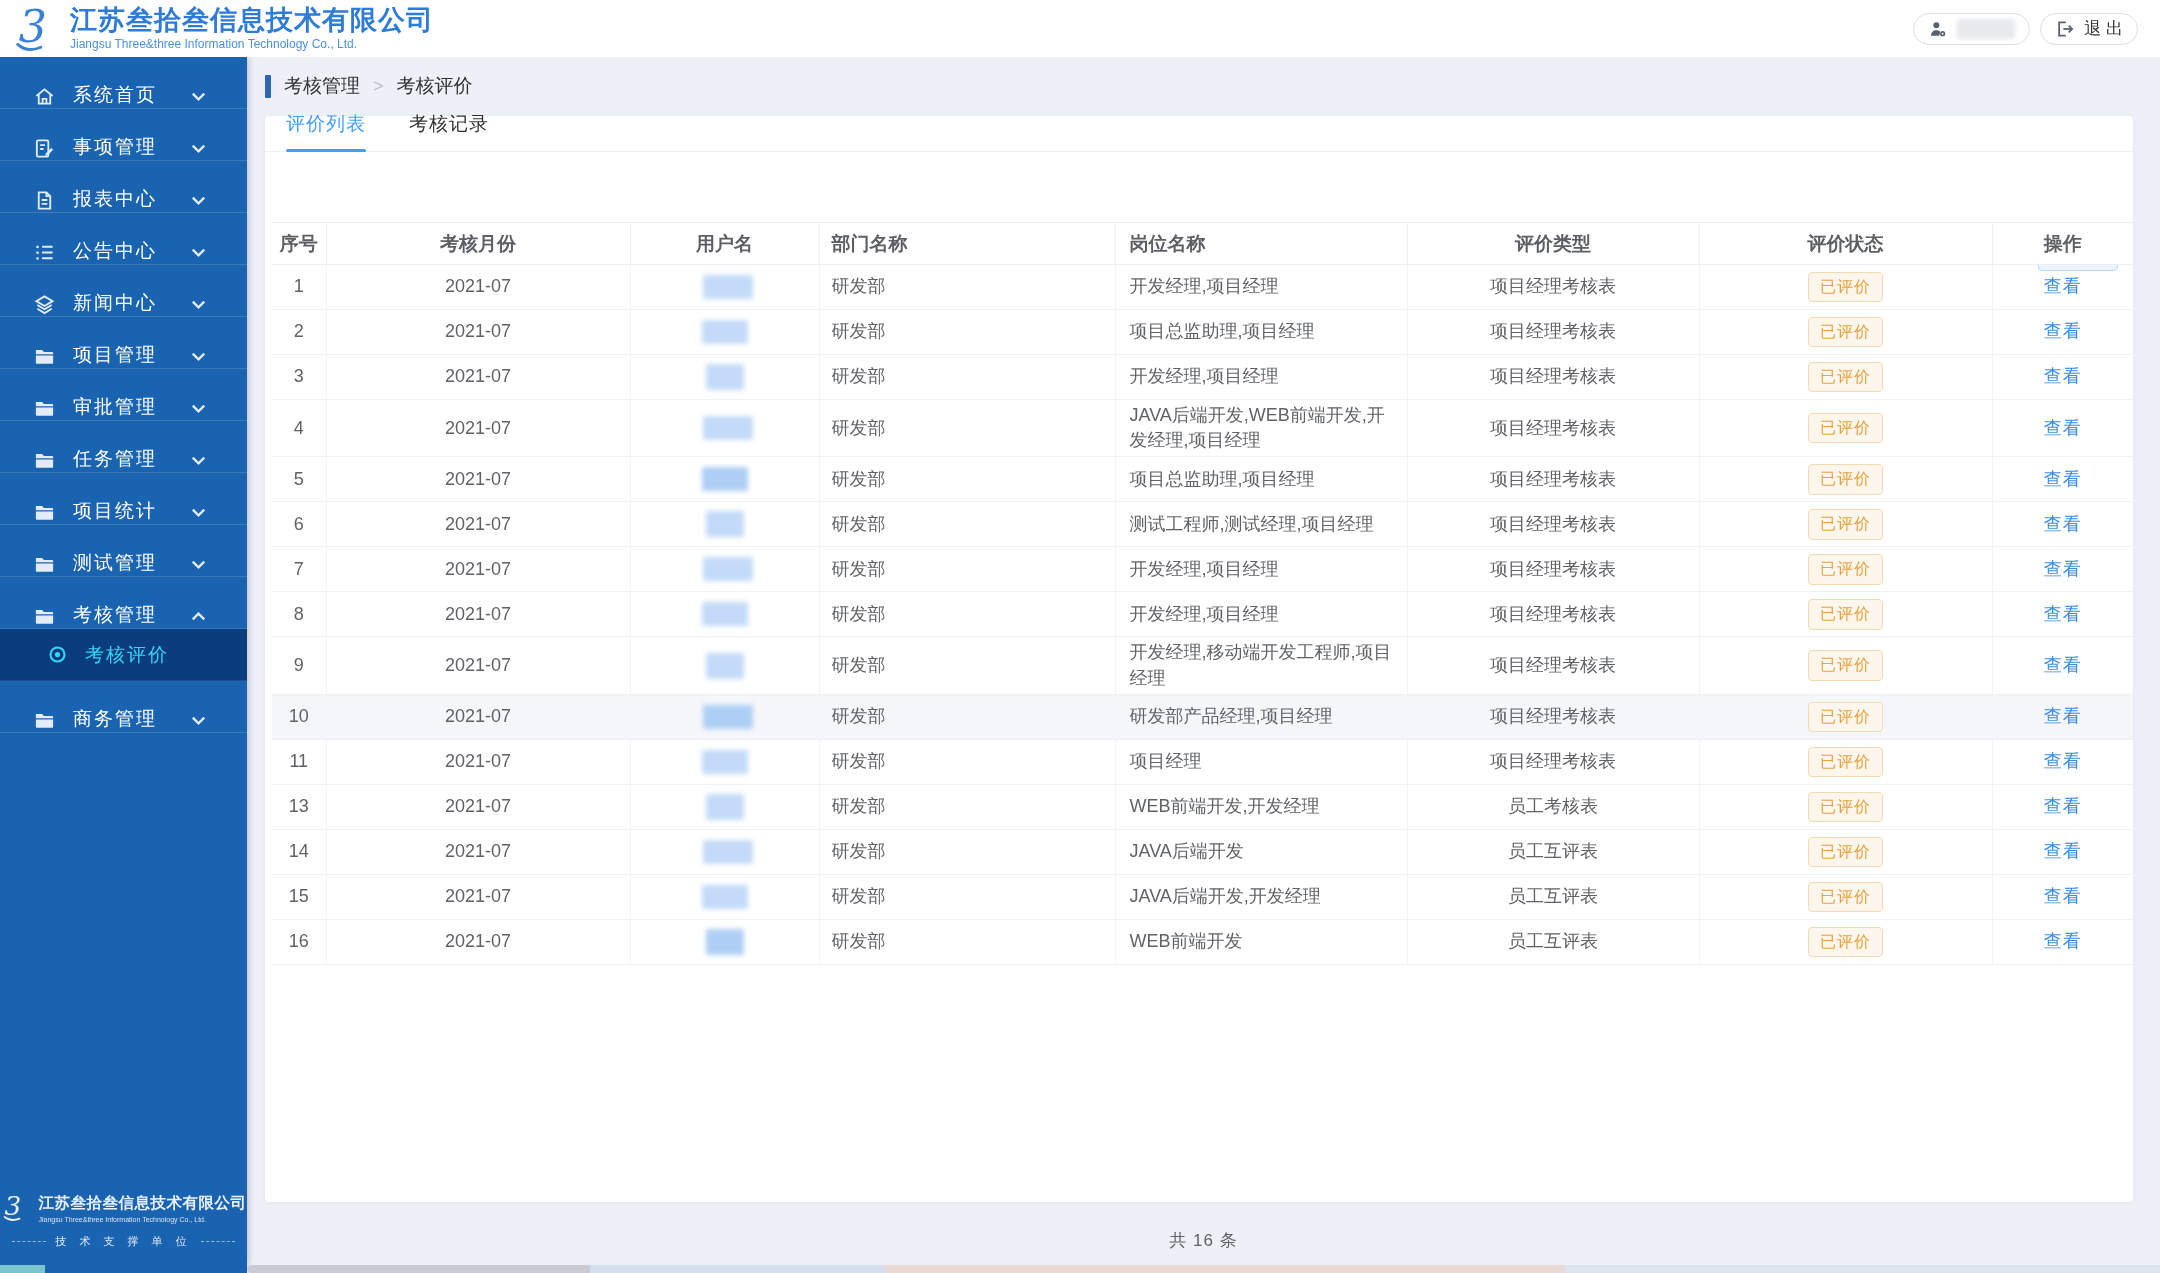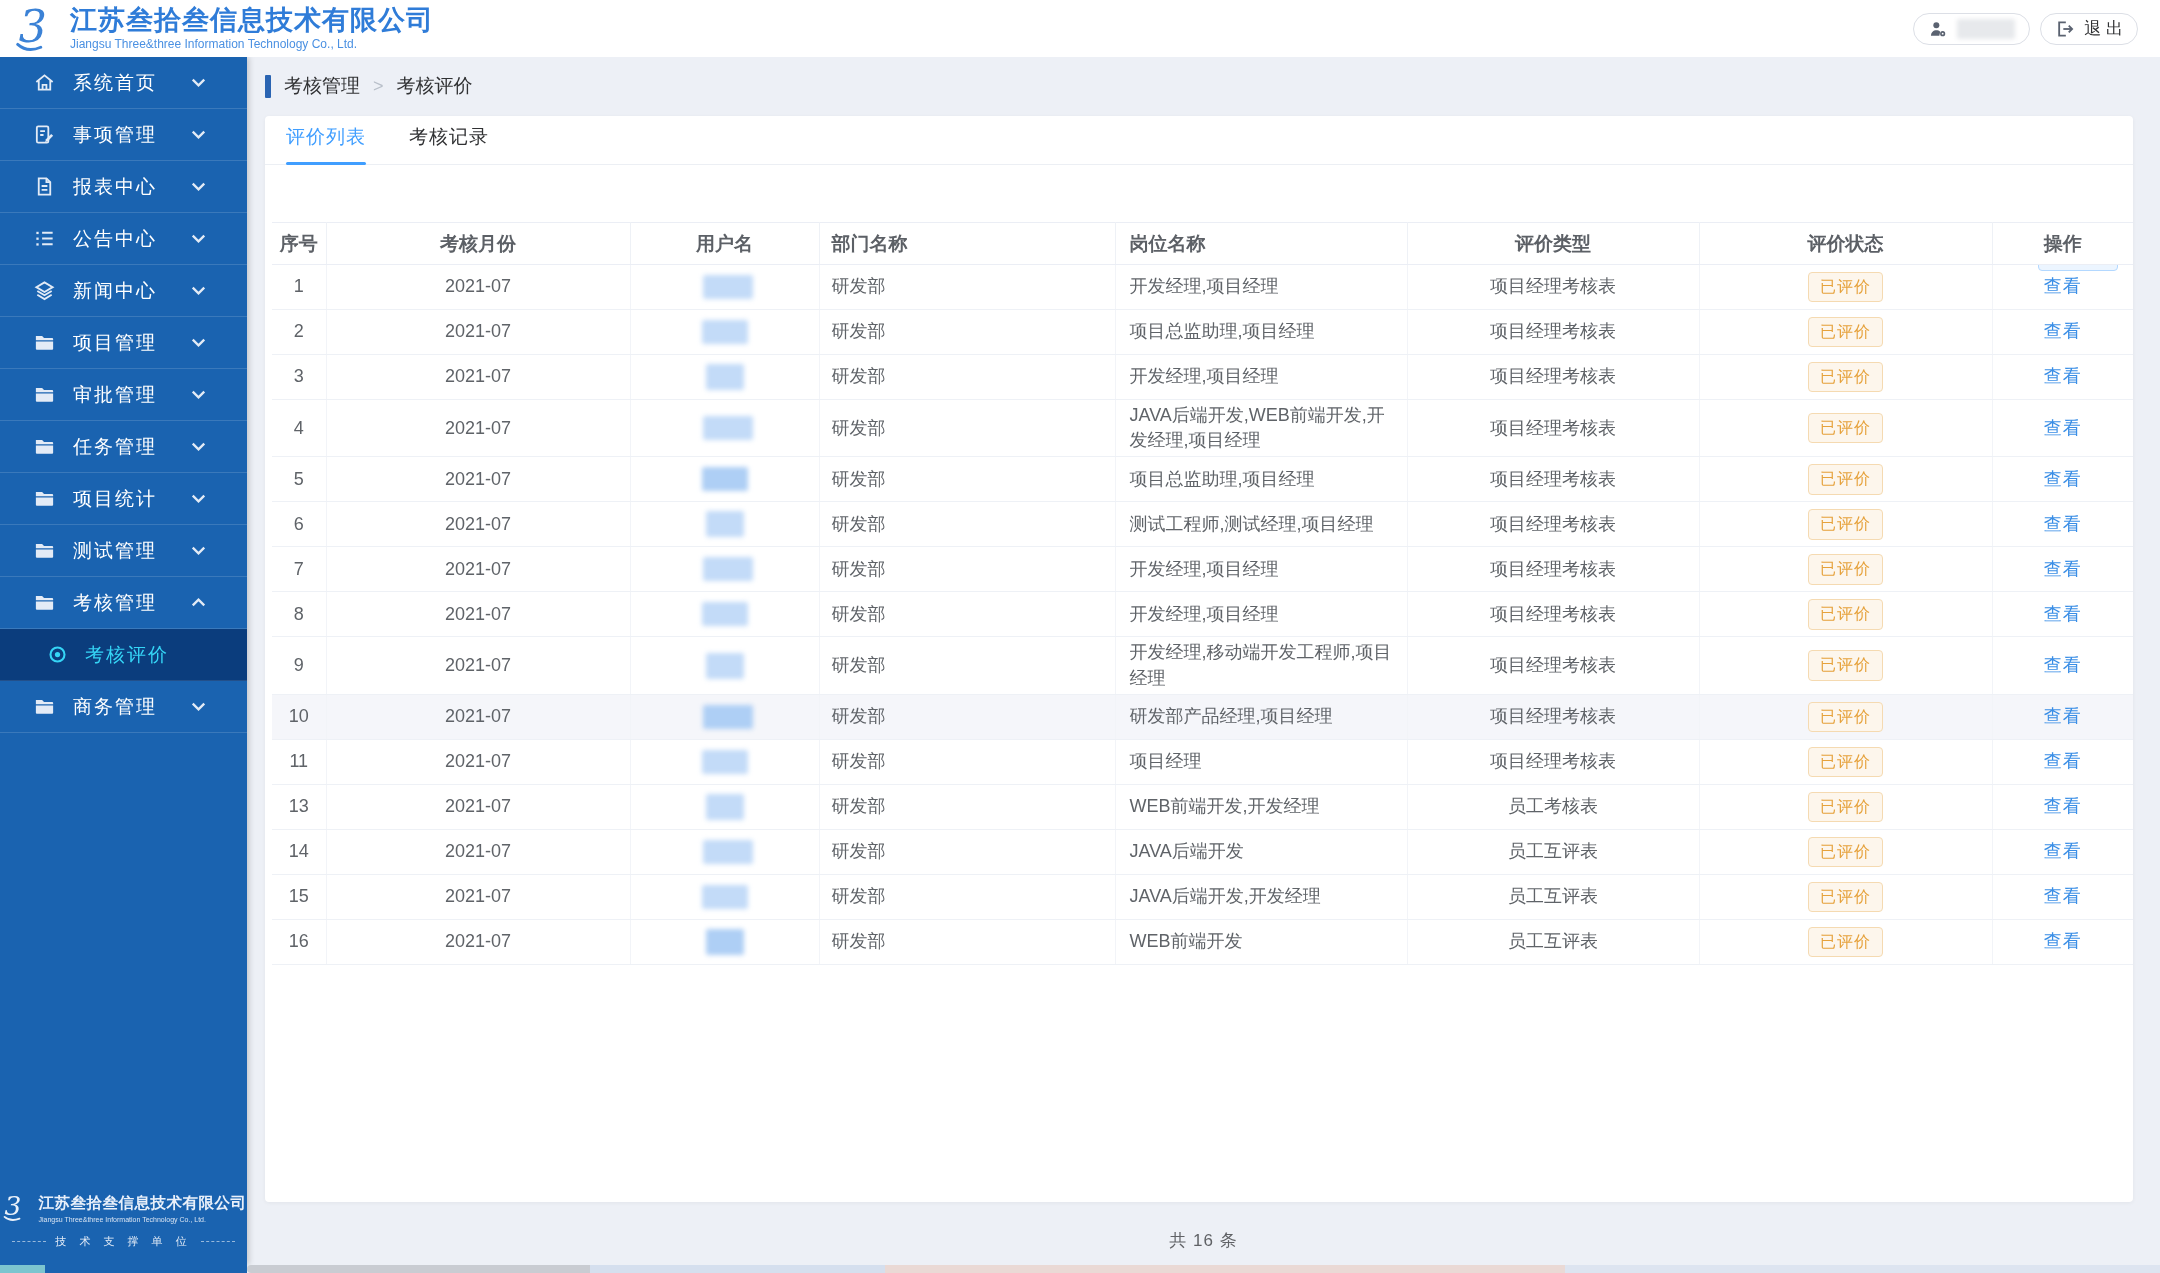--- a/index.html
+++ b/index.html
@@ -17,21 +17,21 @@
   .co-name-en{ font-size:12px; color:#4a90e2; margin-top:2px; }
   .header-actions{ margin-left:auto; display:flex; align-items:center; gap:10px; }
   .pill{ height:32px; border:1px solid #dcdfe6; border-radius:16px; background:#fff;
          display:flex; align-items:center; padding:0 14px; gap:9px; font-size:17px; color:#303133; cursor:pointer;}
   .pill .icn{ width:20px; height:20px; color:#5a6270; }
   .name-blur{ width:58px; height:20px; background:#e7e9ec; border-radius:2px; filter:blur(2px); }
 
   
   .sidebar{ position:absolute; top:57px; left:0; width:247px; height:1208px; background:#1a63b0;
             box-shadow:2px 0 6px rgba(0,0,0,.18); z-index:4;}
-  .menu-item{ height:52px; display:flex; align-items:center; padding:0 20px 0 33px;
+  .menu-item{ height:52px; display:flex; align-items:flex-end; padding:0 20px 0 33px;
               color:#fff; font-size:19px; letter-spacing:2px;
               border-bottom:1px solid rgba(255,255,255,.14); cursor:pointer;}
   .menu-item .icn{ width:23px; height:23px; margin-right:17px; color:#e3ebf6; flex:none;}
   .menu-item .label{ flex:1; white-space:nowrap; }
   .chev{ width:15px; height:15px; color:rgba(255,255,255,.85); flex:none;}
   .submenu-item{ height:52px; display:flex; align-items:center; padding-left:47px;
                  color:#d7ecfa; font-size:19px; letter-spacing:2px;
                  border-bottom:1px solid rgba(255,255,255,.10); cursor:pointer;}
   .submenu-item .icn{ width:21px; height:21px; margin-right:17px; flex:none;}
   .submenu-item.active{ background:#0b3d7d; color:#35d5f6; }
@@ -52,21 +52,21 @@
 
   .breadcrumb{ position:absolute; left:18px; top:16px; display:flex; align-items:center;
                font-size:19px; color:#303133;}
   .crumb-bar{ width:6px; height:23px; background:#2a64b2; margin-right:13px; border-radius:1px;}
   .crumb{ cursor:pointer; }
   .crumb-sep{ margin:0 13px; color:#b8bfc9; font-size:18px; }
 
   .card{ position:absolute; left:18px; top:59px; width:1868px; height:1086px; background:#fff;
          border-radius:4px; box-shadow:0 1px 4px rgba(0,0,0,.05);}
 
-  .tab-bar{ display:flex; padding:0 21px; height:49px; border-bottom:1px solid #eceff4; }
+  .tab-bar{ display:flex; padding:0 21px; height:36px; border-bottom:1px solid #eceff4; }
   .tab{ margin-right:43px; font-size:19px; color:#303133; display:flex; align-items:flex-end;
         padding-bottom:14px; position:relative; cursor:pointer; letter-spacing:1px;}
   .tab.active{ color:#409eff; }
   .tab.active::after{ content:""; position:absolute; left:0; right:0; bottom:-1px; height:3px;
         background:#409eff; border-radius:2px;}
 
   .search-btn{ position:absolute; top:119px; right:15px; width:80px; height:36px;
         background:#ecf5ff; border:1px solid #b3d8ff; color:#409eff; border-radius:4px;
         display:flex; align-items:center; justify-content:center; gap:5px; font-size:17px;
         letter-spacing:3px; cursor:pointer;}

